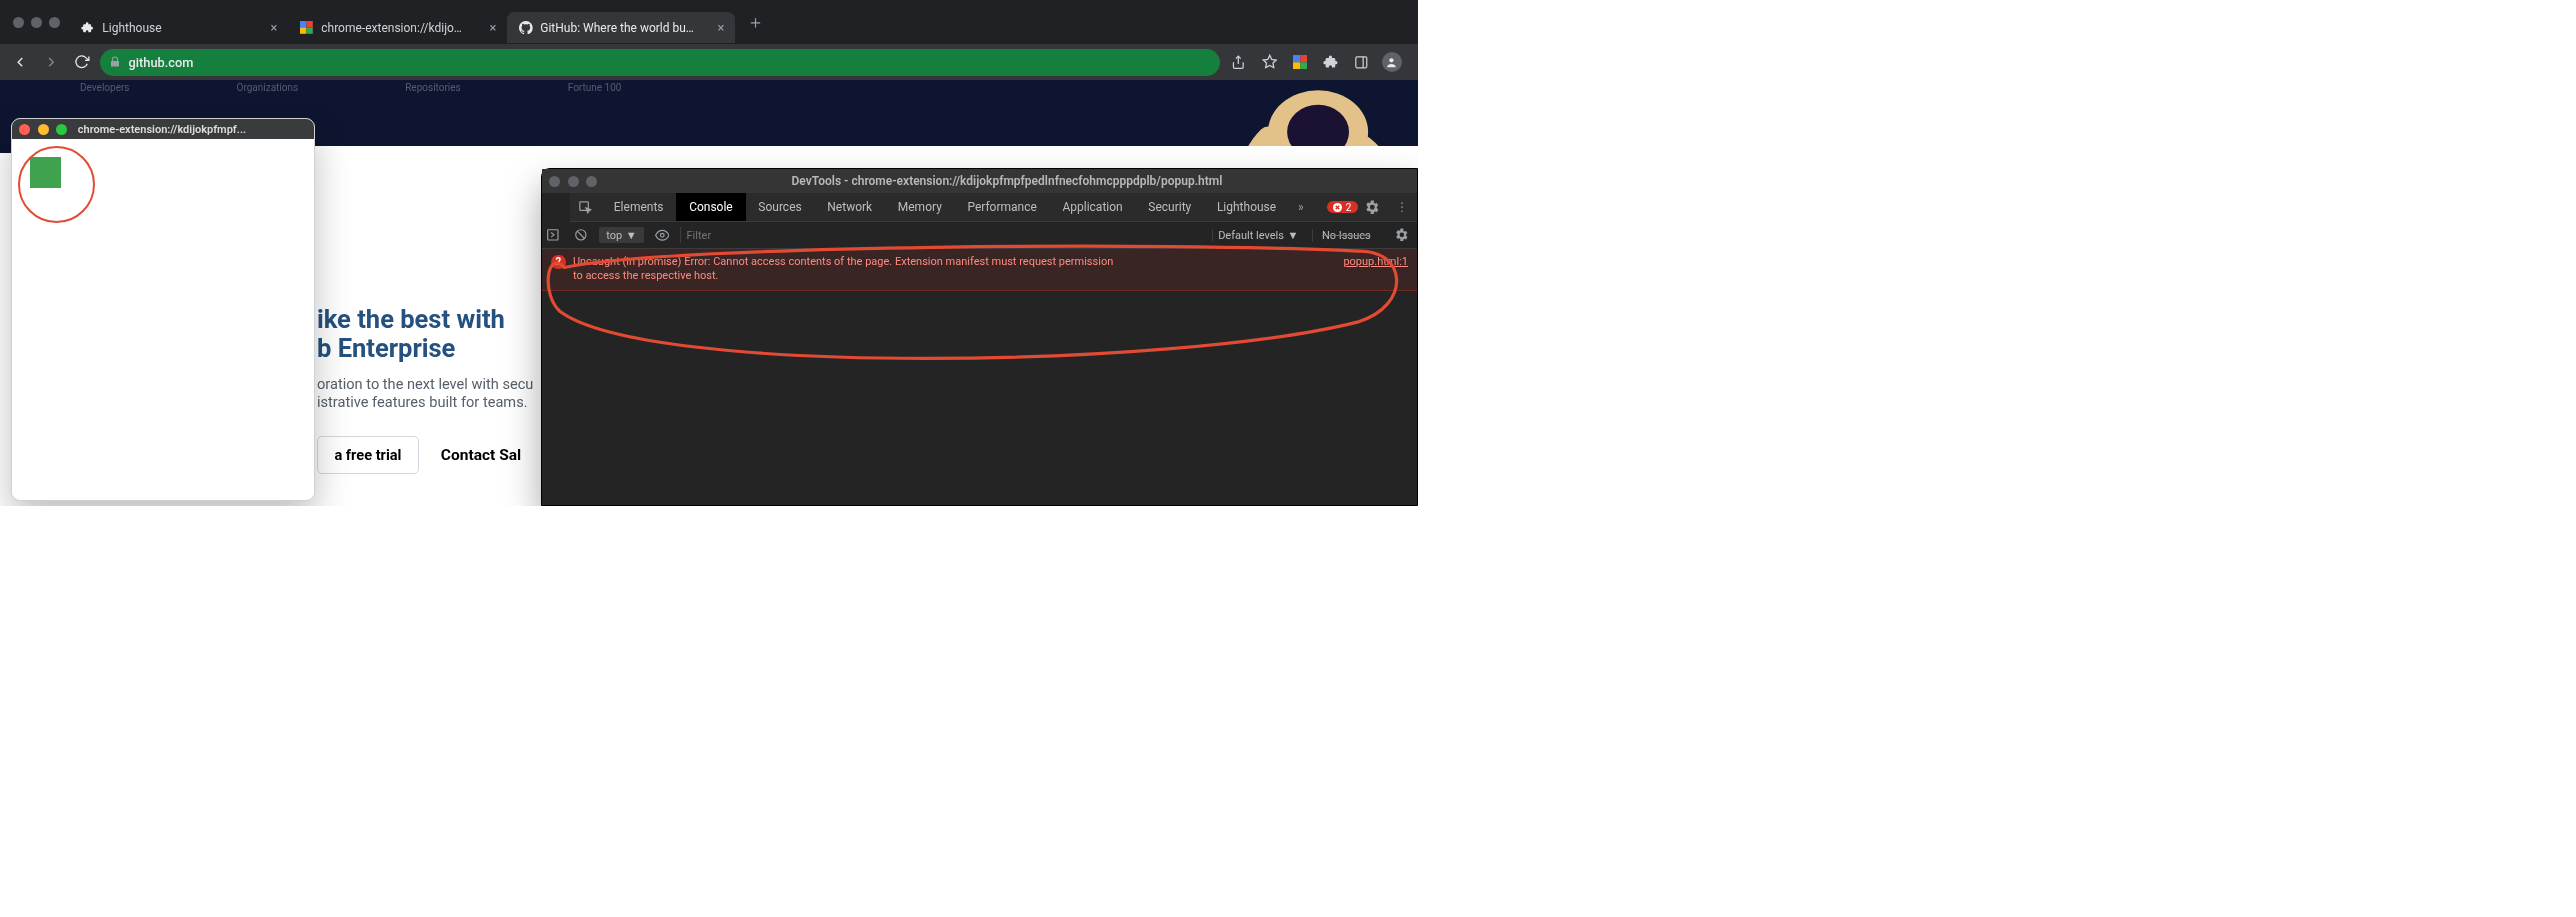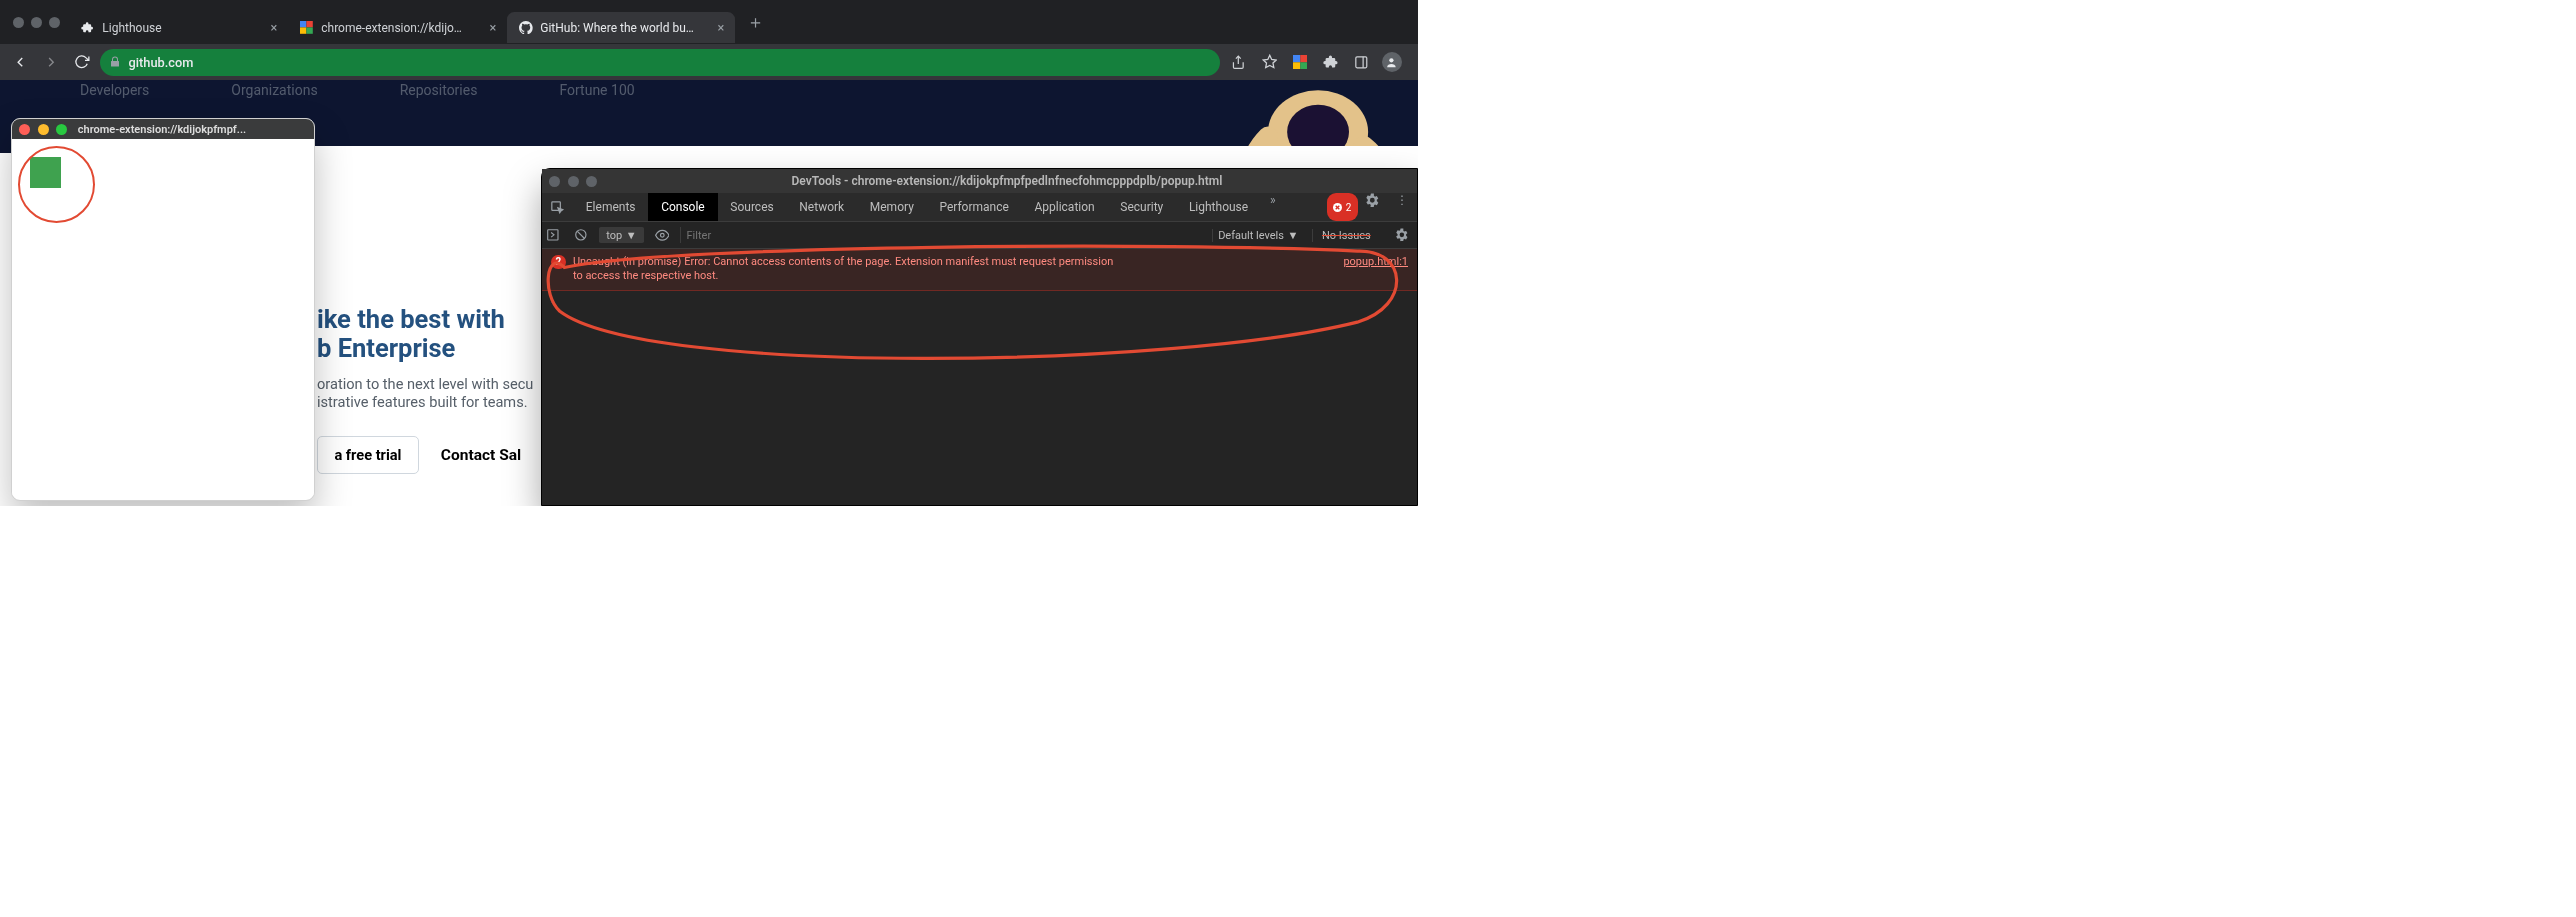--- a/index.html
+++ b/index.html
@@ -18,21 +18,21 @@
 .toolbar { height: 36px; background: #35363a; display: flex; align-items: center; padding: 0 7.3px; gap: 5.5px; }
 .nav-icn { width: 25.5px; height: 25.5px; display: flex; align-items: center; justify-content: center; color: #9aa0a6; border-radius: 50%; }
 .addrbar { flex: 1; height: 27px; background: #15803d; border-radius: 13.7px; display: flex; align-items: center; padding: 0 9px; gap: 7.3px; color: #e8eaed; font-size: 12.8px; }
 .addrbar .lock { color: #9aa0a6; }
 .right-icons { display: flex; gap: 3.6px; padding-right: 5.5px; }
 .right-icn { width: 27px; height: 27px; display:flex; align-items:center; justify-content:center; color:#cfd2d6; }
 .avatar-icn { width: 20px; height: 20px; border-radius: 50%; background: #5f6368; display:flex; align-items:center; justify-content:center; }
 
 
 .page-hero { position: absolute; top: 80px; left: 0; right: 0; height: 73px; background: linear-gradient(180deg,#0d1530 0%,#0d1530 100%); }
-.hero-links { color: #8b949e; font-size: 14px; display: flex; gap: 82px; padding: 1.8px 0 0 80px; text-decoration: line-through; text-decoration-color: transparent; opacity: 0.55; }
+.hero-links { color: #8b949e; font-size: 10px; display: flex; gap: 107px; padding: 1.8px 0 0 80px; text-decoration: line-through; text-decoration-color: transparent; opacity: 0.55; }
 .hero-astro { position: absolute; right: 18px; top: 82px; width: 273px; height: 109px; }
 
 .page-body { position: absolute; top: 146px; left: 0; right: 0; bottom: 0; background: #ffffff; border-top-left-radius: 46px; }
 .ghcopy { position: absolute; left: 317px; top: 305px; }
 .gh-h { font-size: 25.5px; font-weight: 700; color: #24517f; line-height: 1.15; }
 .gh-p { font-size: 14.6px; color: #57606a; margin-top: 11px; max-width: 237px; }
 .gh-btns { display:flex; gap: 22px; margin-top: 25.5px; align-items:center; }
 .gh-btn { border: 0.9px solid #d0d7de; padding: 9px 16.4px; font-size: 14.6px; font-weight:700; border-radius: 5px; background:#fff; }
 .gh-link { font-size: 15.5px; font-weight:700; color:#000; }
 
@@ -44,21 +44,21 @@
 .popup-title-text { color:#ddd; font-size:11px; font-weight:600; margin-left:3.6px; }
 .popup-body { position: relative; background:#fff; height: calc(100% - 25.5px); }
 .green-sq { position:absolute; left:18px; top:18px; width:31px; height:31px; background:#3fa24f; }
 .anno-circle-1 { position:absolute; left:5.5px; top:7.3px; width:77px; height:77px; border: 2.7px solid #e24a33; border-radius: 50%; }
 
 
 .dev-win { position:absolute; left: 541px; top: 168px; right: 0; bottom: 0; background:#242424; color:#cfd2d6; border-top-left-radius:9px; border: 0.9px solid #000; box-shadow: 0 18px 36px rgba(0,0,0,.35); }
 .dev-title { height: 24px; background:#353535; display:flex; align-items:center; gap:7.3px; padding: 0 7.3px; }
 .dev-title .dd { width:11px; height:11px; border-radius:50%; background:#5f6368; }
 .dev-title-text { flex:1; text-align:center; color:#b8b8b8; font-size:12px; font-weight:600; }
-.dev-tabs { height: 29px; background:#2b2b2b; border-bottom:0.9px solid #3c3c3c; display:flex; font-size:12px; }
+.dev-tabs { height: 29px; background:#2b2b2b; border-bottom:0.9px solid #3c3c3c; display:flex; align-items:center; font-size:12px;margin-left:28px; }
 .dev-tab { padding: 0 12.8px; height:100%; display:flex; align-items:center; color:#bdbdbd; cursor:default; }
 .dev-tab.active { background:#000; color:#fff; }
 .dev-tabs .picker { width:31px; display:flex; align-items:center; justify-content:center; color:#9aa0a6; }
 .dev-tabs .spacer { flex:1; }
 .dev-tabs .chev { padding:0 9px; color:#9aa0a6; }
 .err-pill { background:#d93025; color:#fff; font-size:10px; border-radius:9px; padding:0.9px 6.4px; display:flex; align-items:center; gap:3.6px; }
 .gear { padding: 0 7.3px; color:#9aa0a6; }
 .dots3 { padding: 0 9px; color:#9aa0a6; }
 
 .console-toolbar { height: 27px; display:flex; align-items:center; gap:8px; padding: 0 1px; border-bottom:0.9px solid #3c3c3c; font-size:11px; color:#bdbdbd; }

